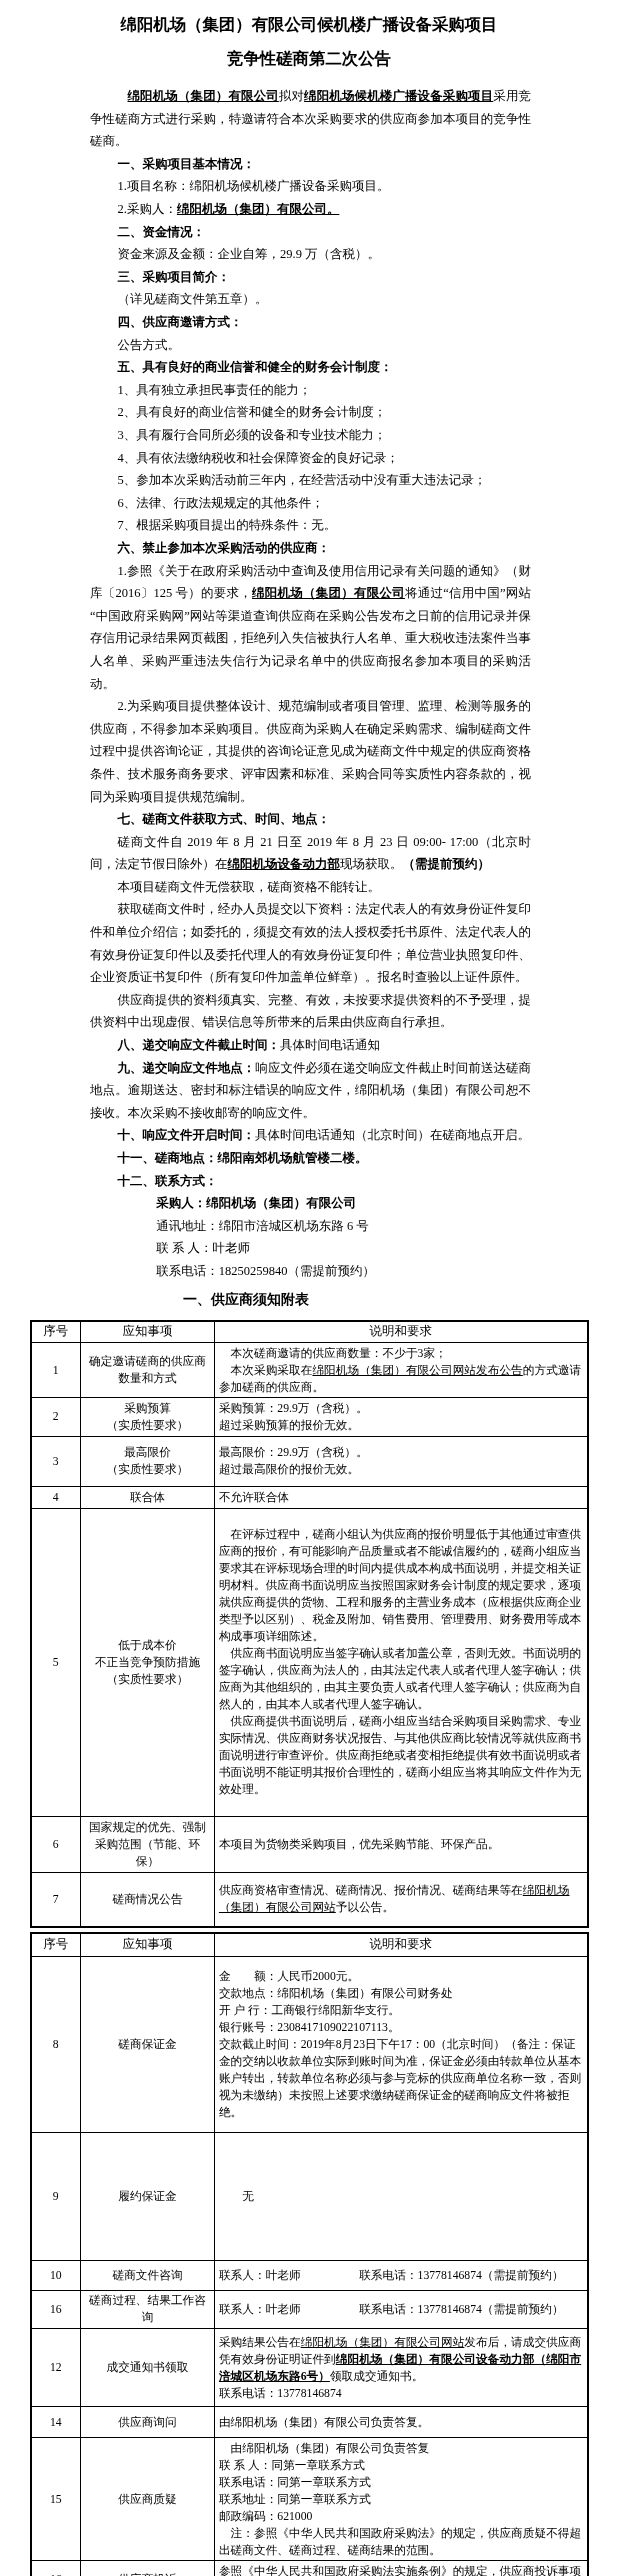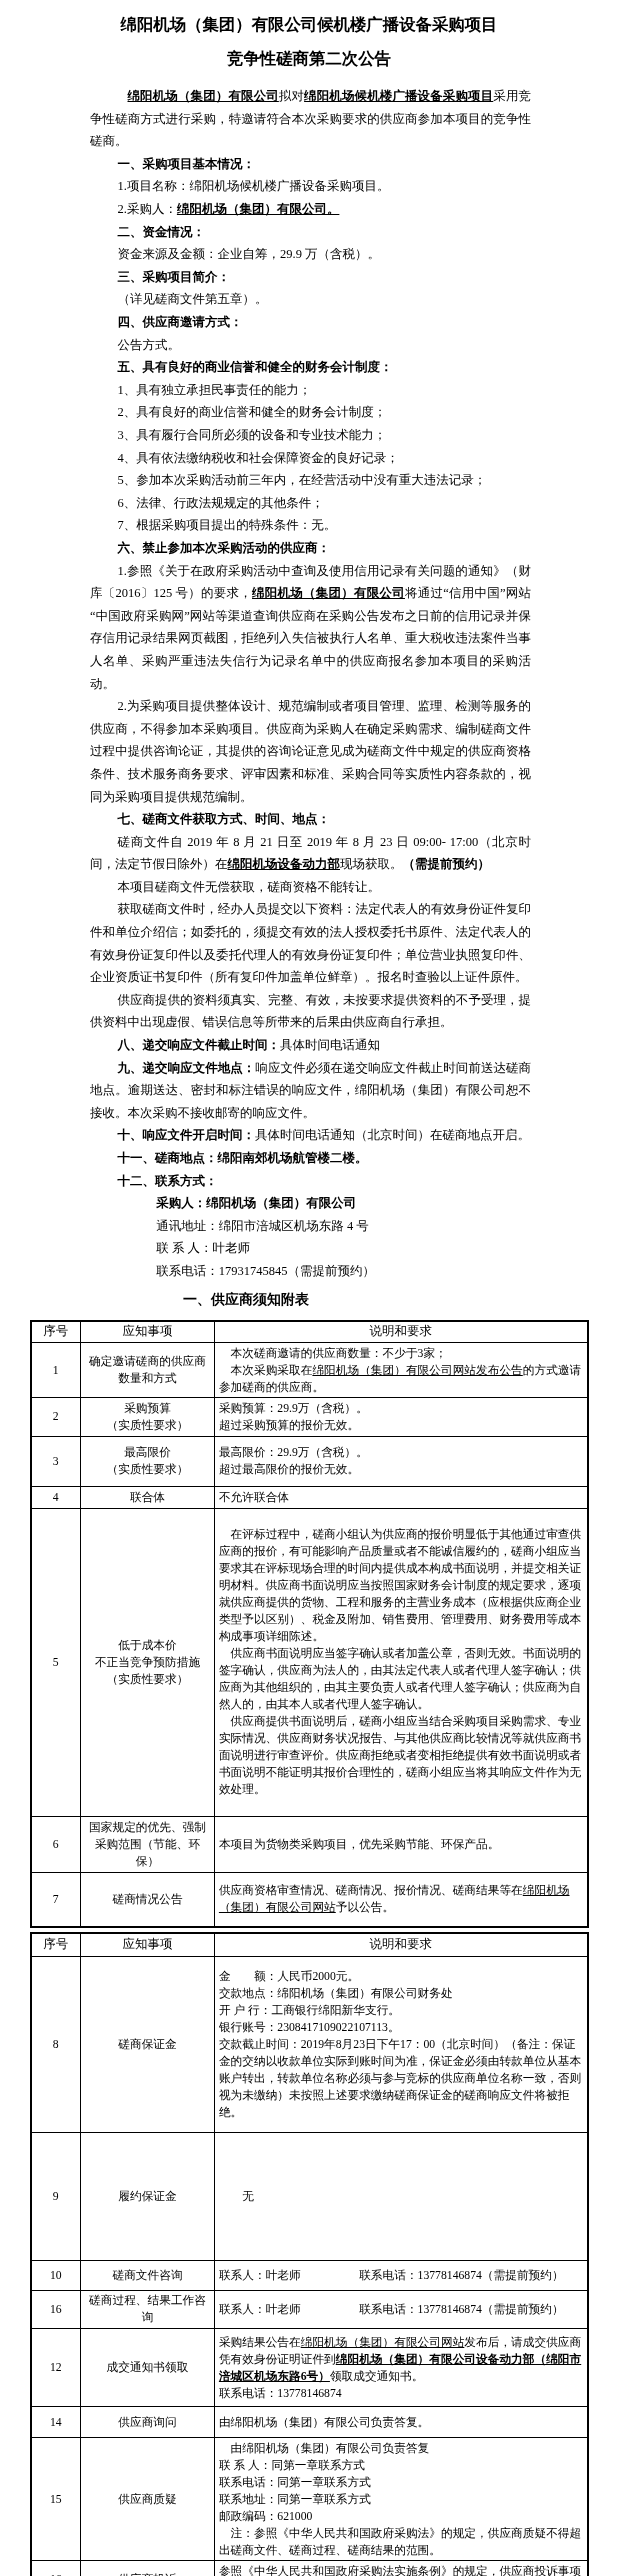--- a/index.html
+++ b/index.html
@@ -64,23 +64,23 @@
     <p class="para"><span>磋商文件自 2019 年 8 月 21 日至 2019 年 8 月 23 日 09:00- 17:00（北京时间，法定节假日除外）在</span><span class="bold uline">绵阳机场设备动力部</span><span>现场获取。</span><span class="bold">（需提前预约）</span></p>
     <p class="para"><span>本项目磋商文件无偿获取，磋商资格不能转让。</span></p>
     <p class="para"><span>获取磋商文件时，经办人员提交以下资料：法定代表人的有效身份证件复印件和单位介绍信；如委托的，须提交有效的法人授权委托书原件、法定代表人的有效身份证复印件以及委托代理人的有效身份证复印件；单位营业执照复印件、企业资质证书复印件（所有复印件加盖单位鲜章）。报名时查验以上证件原件。</span></p>
     <p class="para"><span>供应商提供的资料须真实、完整、有效，未按要求提供资料的不予受理，提供资料中出现虚假、错误信息等所带来的后果由供应商自行承担。</span></p>
     <p class="para"><span class="bold">八、递交响应文件截止时间：</span><span>具体时间电话通知</span></p>
     <p class="para"><span class="bold">九、递交响应文件地点：</span><span>响应文件必须在递交响应文件截止时间前送达磋商地点。逾期送达、密封和标注错误的响应文件，绵阳机场（集团）有限公司恕不接收。本次采购不接收邮寄的响应文件。</span></p>
     <p class="para"><span class="bold">十、响应文件开启时间：</span><span>具体时间电话通知（北京时间）在磋商地点开启。</span></p>
     <p class="para"><span class="bold">十一、磋商地点：绵阳南郊机场航管楼二楼。</span></p>
     <p class="para"><span class="bold">十二、联系方式：</span></p>
     <p class="para contact"><span class="bold">采购人：绵阳机场（集团）有限公司</span></p>
-    <p class="para contact"><span>通讯地址：绵阳市涪城区机场东路 4 号</span></p>
+    <p class="para contact"><span>通讯地址：绵阳市涪城区机场东路 6 号</span></p>
     <p class="para contact"><span>联 系 人：叶老师</span></p>
-    <p class="para contact"><span>联系电话：17931745845（需提前预约）</span></p>
+    <p class="para contact"><span>联系电话：18250259840（需提前预约）</span></p>
   </div>
 
   <div class="appendix-title">一、供应商须知附表</div>
 
   <table class="notice">
     <colgroup>
         <col style="width:50px">
         <col style="width:134px">
         <col>
       </colgroup>

